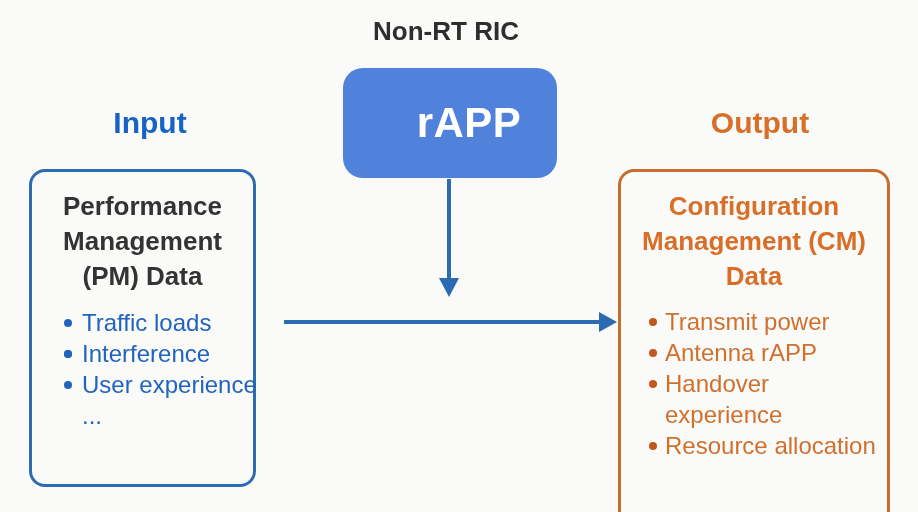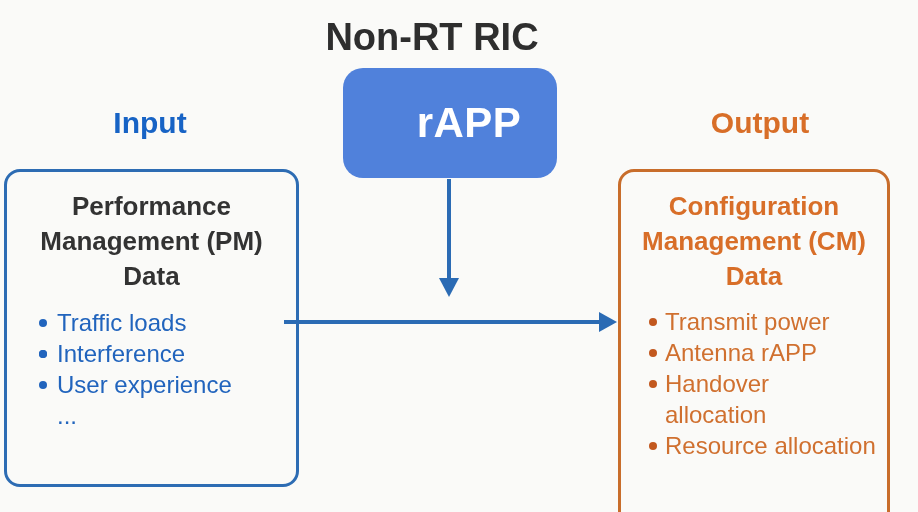--- a/index.html
+++ b/index.html
@@ -10,23 +10,23 @@
   .canvas {
     position: relative;
     width: 918px;
     height: 512px;
     background: var(--background, #FAFAF8);
     overflow: hidden;
   }
   .nonrt-title {
     position: absolute;
     top: 16px;
-    left: 432px;
+    left: 446px;
     transform: translateX(-50%);
-    font-size: 38px;
+    font-size: 26px;
     font-weight: 600;
     color: var(--title-text, #2E2E2E);
     white-space: nowrap;
   }
   .rapp-box {
     position: absolute;
     left: 343px;
     top: 68px;
     width: 214px;
     height: 110px;
@@ -55,22 +55,22 @@
   .output-heading { left: 760px; color: var(--orange-heading, #D86E28); }
 
   .box {
     position: absolute;
     top: 169px;
     border-radius: 16px;
     box-sizing: border-box;
     background: transparent;
   }
   .left-box {
-    left: 4px;
-    width: 295px;
+    left: 29px;
+    width: 227px;
     height: 318px;
     border: 3px solid var(--blue-border, #2D6CB3);
   }
   .right-box {
     left: 618px;
     width: 272px;
     height: 372px;
     border: 3px solid var(--orange-border, #C86D2B);
   }
   .box-title {
@@ -169,21 +169,21 @@
       <li class="item">
         <span class="dot"></span>
         <span class="item-label">Transmit power</span>
       </li>
       <li class="item">
         <span class="dot"></span>
         <span class="item-label">Antenna rAPP</span>
       </li>
       <li class="item">
         <span class="dot"></span>
-        <span class="item-label">Handover allocation</span>
+        <span class="item-label">Handover experience</span>
       </li>
       <li class="item">
         <span class="dot"></span>
         <span class="item-label">Resource allocation</span>
       </li>
     </ul>
   </div>
 
   <svg class="arrows" width="918" height="512" viewBox="0 0 918 512">
     <g>

